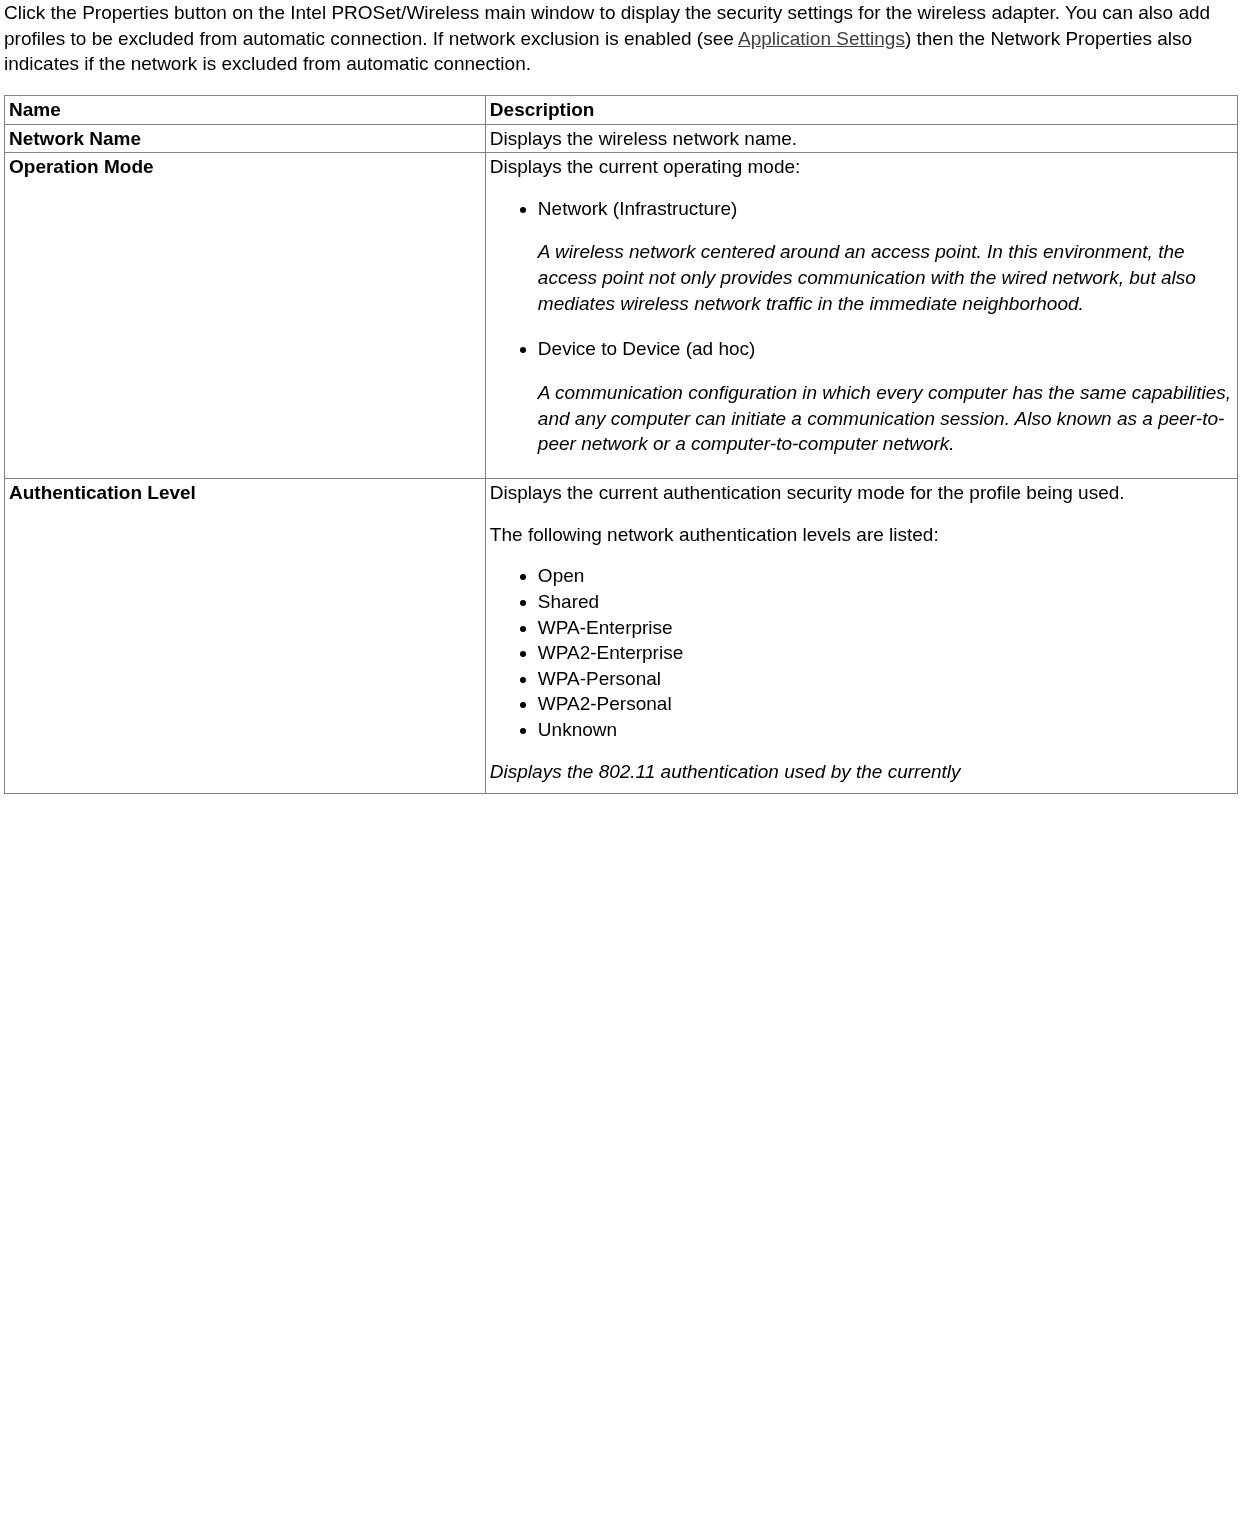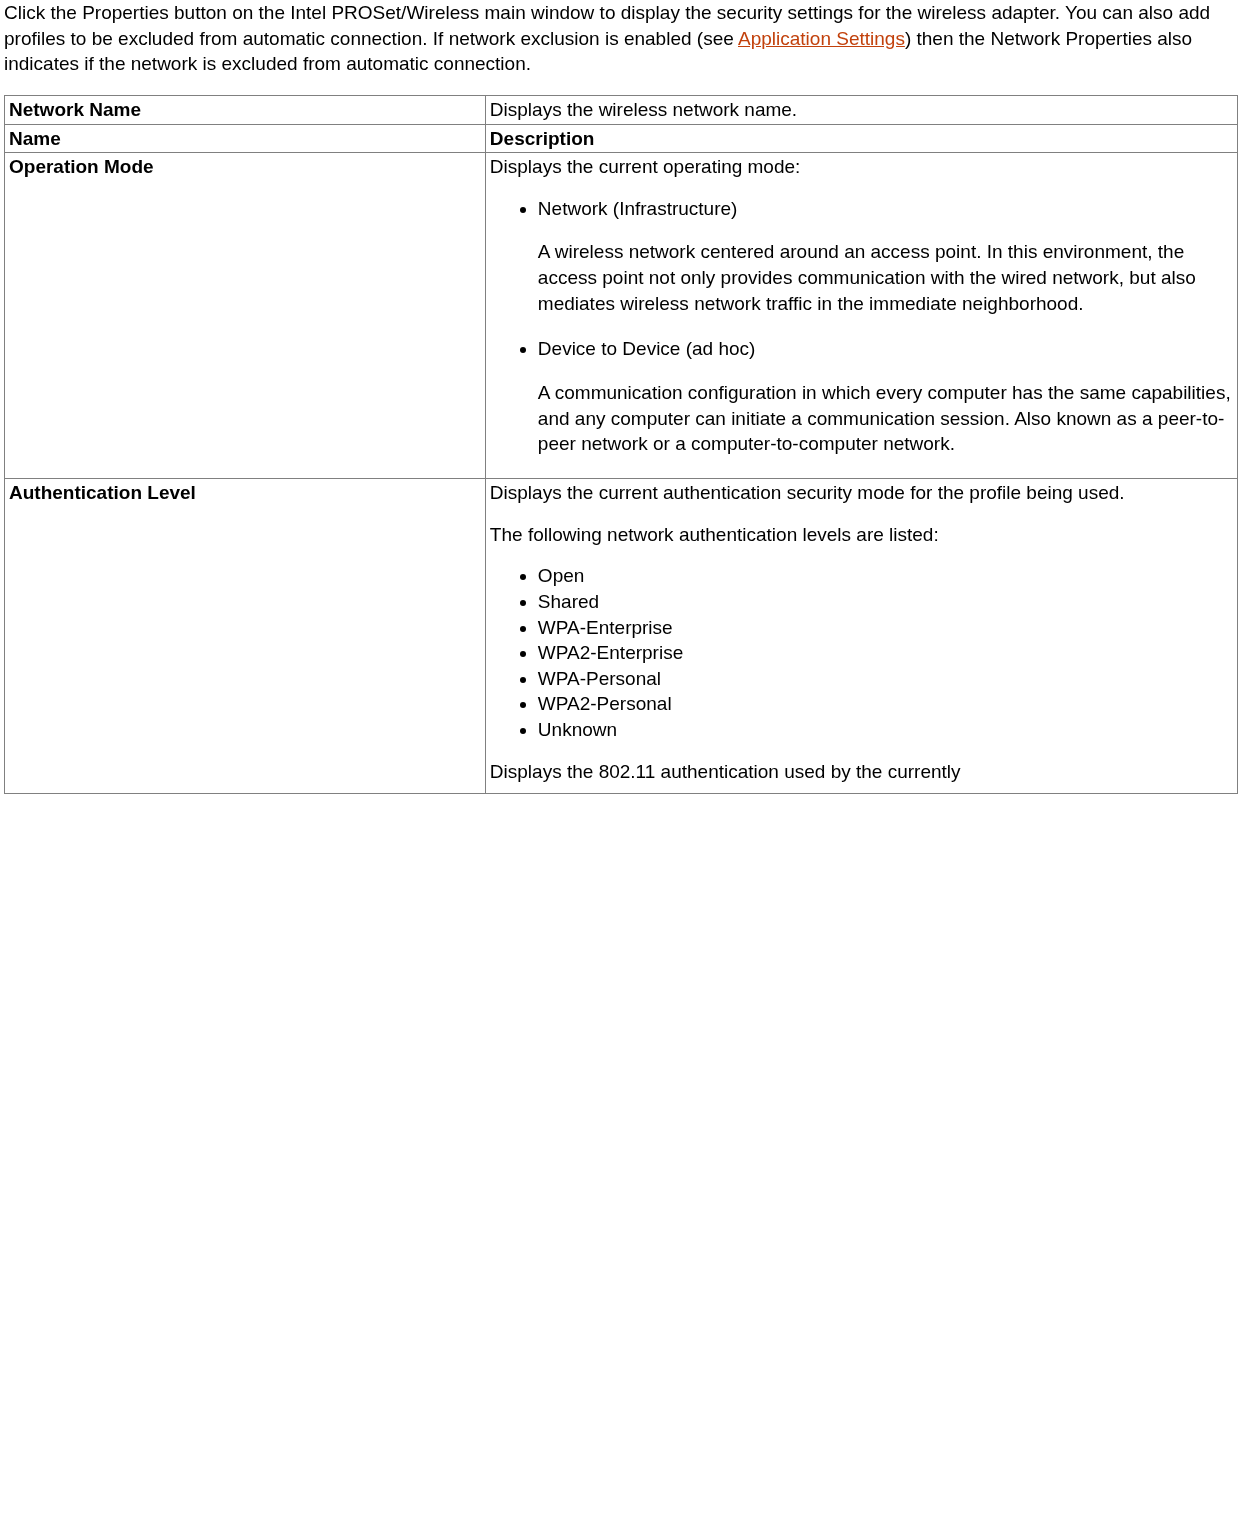--- a/index.html
+++ b/index.html
@@ -15,21 +15,21 @@
       padding: 0 4px;
     }
     .intro-para {
       margin: 0 0 18px 0;
     }
     .bold {
       font-weight: normal;
       text-align: right;
     }
     a.link {
-      color: #c2410c;
+      color: #404040;
       text-decoration: underline;
     }
     .section-title {
       font-weight: bold;
       margin: 0 0 18px 0;
     }
     table {
       border-collapse: collapse;
       width: 100%;
       table-layout: fixed;
@@ -47,20 +47,21 @@
       width: 39%;
     }
     .col-desc {
       width: 61%;
     }
     td p {
       margin: 0 0 16px 0;
     }
     td p:last-child {
       margin-bottom: 6px;
+      font-style: italic;
     }
     ul {
       margin: 0 0 16px 0;
       padding-left: 48px;
       list-style-type: disc;
     }
     ul li {
       margin: 0;
       padding: 0;
     }
@@ -83,27 +84,27 @@
   </p>
 
 
   <table>
     <colgroup>
       <col class="col-name">
       <col class="col-desc">
     </colgroup>
     <tbody>
         <tr>
-      <td class="row-label">Network Name</td>
-      <td>Displays the wireless network name.</td>
+      <th>Name</th>
+      <th>Description</th>
     </tr>
 
     <tr>
-      <th>Name</th>
-      <th>Description</th>
+      <td class="row-label">Network Name</td>
+      <td>Displays the wireless network name.</td>
     </tr>
 
 
     <tr>
       <td class="row-label">Operation Mode</td>
       <td>
         <p>Displays the current operating mode:</p>
         <ul class="spaced">
           <li>
             <span>Network (Infrastructure)</span>

